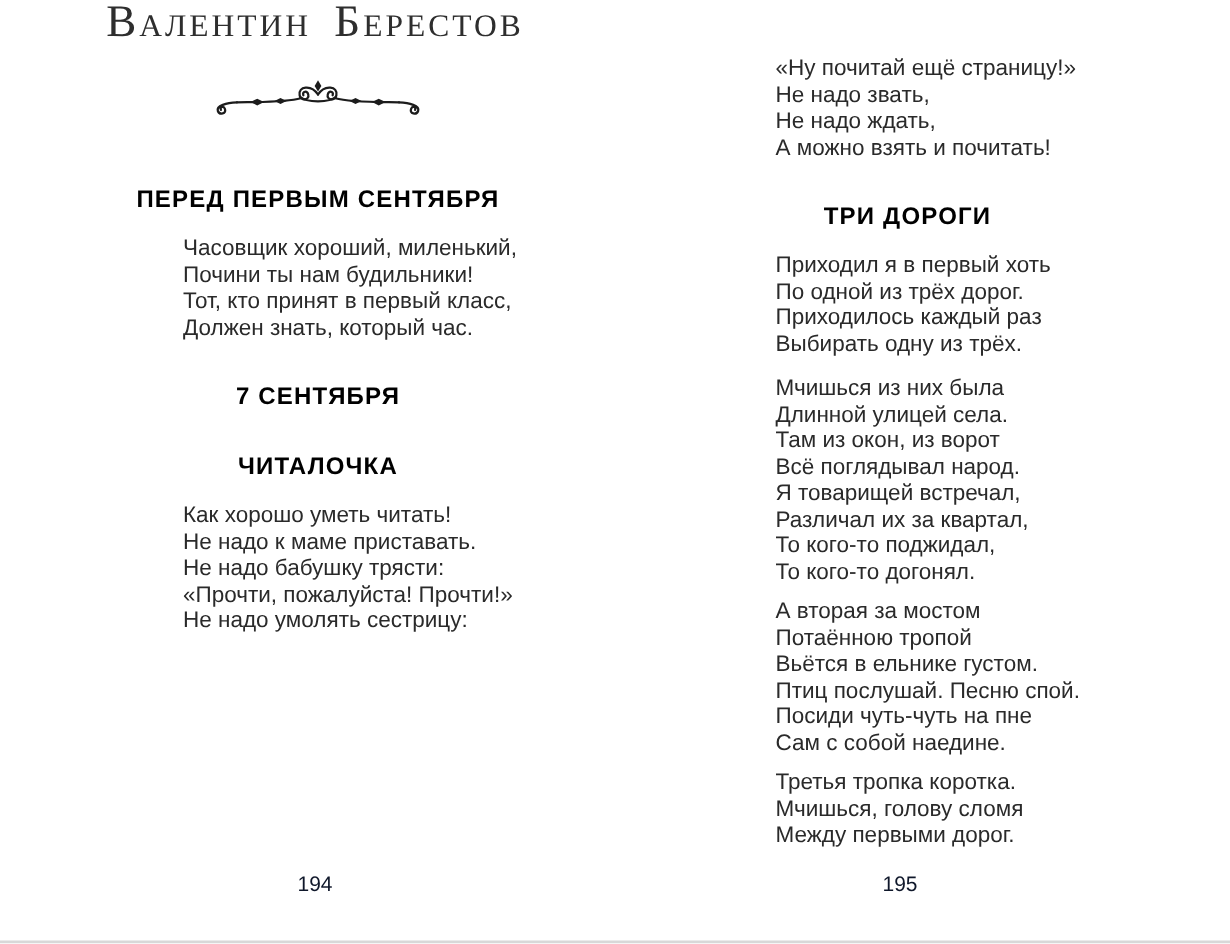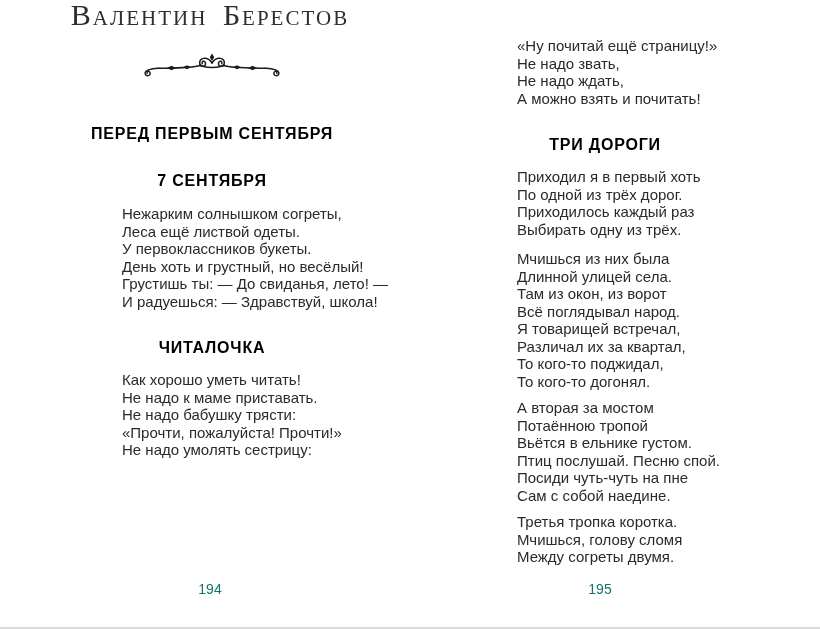--- a/index.html
+++ b/index.html
@@ -75,21 +75,21 @@
   .page-right .stanza.s-3 { margin-top: 9px; }
   .page-right .stanza.s-4 { margin-top: 9px; }
 
   .line { white-space: pre; }
 
   .page-number {
     position: absolute;
     bottom: 32px; left: 0; right: 0;
     text-align: center;
     font-size: 14px;
-    color: #0f766e;
+    color: #0f172a;
   }
   .page-left  .page-number { padding-left: 10px; }
   .page-right .page-number { right: 30px; }
 
   .bottom-edge {
     position: absolute;
     left: 0; right: 0; bottom: 0;
     height: 2px;
     background: #d8d8d8;
   }
@@ -119,32 +119,30 @@
           <path d="M127 25 C 108 30.5, 75 30, 42 30.5"></path>
           <path d="M173 25 C 192 30.5, 225 30, 258 30.5"></path>
           <path d="M42 30.5 C 28 31, 14 35, 16.5 42 C 18.5 47.5, 28 46, 26 39.5 C 24.5 35, 19 36, 20.5 40.5"></path>
           <path d="M258 30.5 C 272 31, 286 35, 283.5 42 C 281.5 47.5, 272 46, 274 39.5 C 275.5 35, 281 36, 279.5 40.5"></path>
         </g>
       </svg>
     </div>
 
     <section class="poem">
       <h2 class="poem-title title-1">ПЕРЕД ПЕРВЫМ СЕНТЯБРЯ</h2>
+      <div class="stanza s-a">
+        <div class="line">Часовщик хороший, миленький,</div>
+        <div class="line">Почини ты нам будильники!</div>
+        <div class="line">Тот, кто принят в первый класс,</div>
+        <div class="line">Должен знать, который час.</div>
+      </div>
     </section>
 
     <section class="poem">
       <h2 class="poem-title title-2">7 СЕНТЯБРЯ</h2>
-      <div class="stanza s-b">
-        <div class="line">Нежарким солнышком согреты,</div>
-        <div class="line">Леса ещё листвой одеты.</div>
-        <div class="line">У первоклассников букеты.</div>
-        <div class="line">День хоть и грустный, но весёлый!</div>
-        <div class="line">Грустишь ты: — До свиданья, лето! —</div>
-        <div class="line">И радуешься: — Здравствуй, школа!</div>
-      </div>
     </section>
 
     <section class="poem">
       <h2 class="poem-title title-3">ЧИТАЛОЧКА</h2>
       <div class="stanza s-c">
         <div class="line">Как хорошо уметь читать!</div>
         <div class="line">Не надо к маме приставать.</div>
         <div class="line">Не надо бабушку трясти:</div>
         <div class="line">«Прочти, пожалуйста! Прочти!»</div>
         <div class="line">Не надо умолять сестрицу:</div>
@@ -189,21 +187,21 @@
         <div class="line">Потаённою тропой</div>
         <div class="line">Вьётся в ельнике густом.</div>
         <div class="line">Птиц послушай. Песню спой.</div>
         <div class="line">Посиди чуть-чуть на пне</div>
         <div class="line">Сам с собой наедине.</div>
       </div>
 
       <div class="stanza s-4">
         <div class="line">Третья тропка коротка.</div>
         <div class="line">Мчишься, голову сломя</div>
-        <div class="line">Между согреты двумя.</div>
+        <div class="line">Между первыми дорог.</div>
       </div>
     </section>
 
     <div class="page-number">195</div>
   </div>
 
 </div>
 
 <div class="bottom-edge"></div>
 

